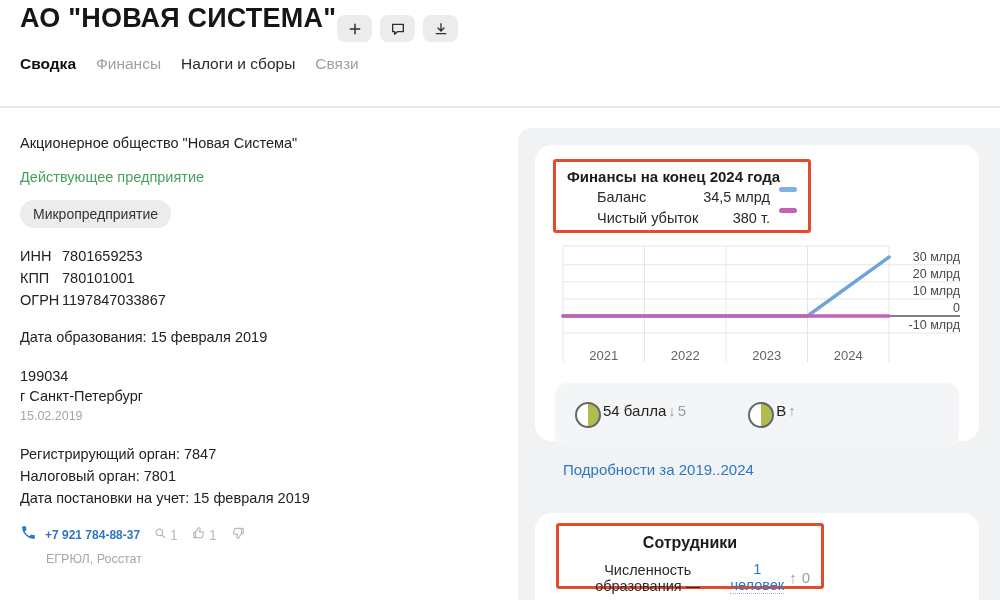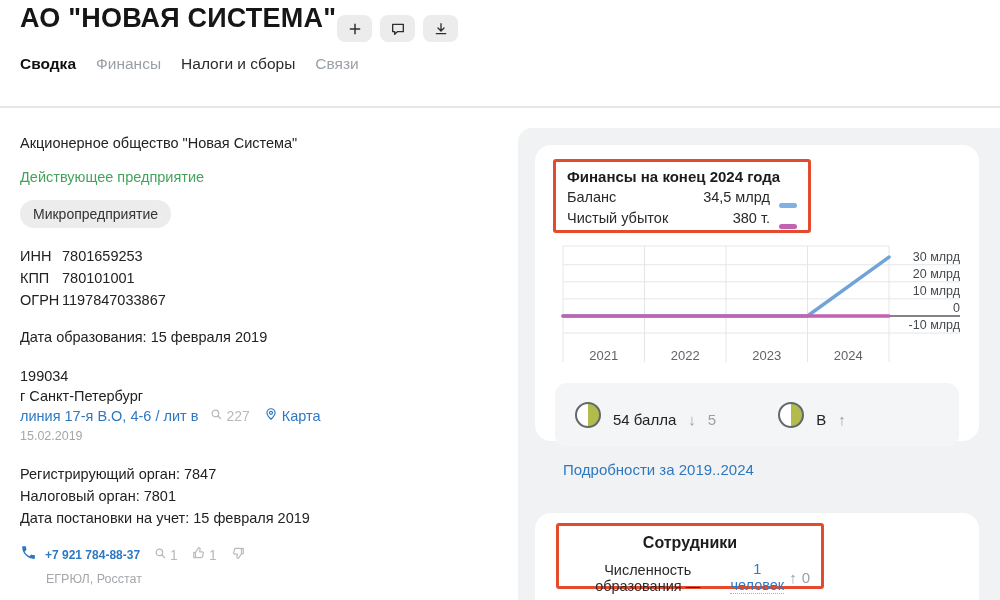--- a/index.html
+++ b/index.html
@@ -54,30 +54,30 @@
   .right-section {
     position: absolute; left: 518px; top: 128px; width: 482px; height: 472px;
     background: #f1f2f3; border-radius: 14px 0 0 0;
   }
   .card { position: absolute; background: #fff; border-radius: 16px; }
   .card-finance { left: 17px; top: 17px; width: 444px; height: 296px; }
   .card-employees { left: 17px; top: 385px; width: 444px; height: 200px; }
   .highlight-box { border: 3px solid #e44b2d; border-radius: 3px; position: absolute; }
   .finance-box { left: 18px; top: 14px; width: 258px; height: 74px; padding: 5px 11px; }
   .finance-box h3 { font-size: 15px; font-weight: 700; color: #1c1c1c; line-height: 20px; }
-  .metric-row { display: flex; align-items: flex-end; font-size: 14.5px; line-height: 21px; color: #2a2a2a; }
+  .metric-row { display: flex; align-items: flex-start; font-size: 14.5px; line-height: 21px; color: #2a2a2a; margin-left: 30px; }
   .metric-label { flex: 0 0 auto; }
   .metric-value { flex: 1; text-align: right; }
   .metric-dash { width: 18px; height: 5px; border-radius: 3px; margin-left: 9px; flex: 0 0 auto; }
   .chart-wrap { position: absolute; left: 20px; top: 95px; width: 410px; height: 135px; }
   .score-panel {
     position: absolute; left: 20px; top: 238px; width: 404px; height: 64px;
     background: #f4f5f6; border-radius: 12px; display: flex; align-items: center; padding-left: 20px; gap: 62px;
   }
-  .score { display: flex; align-items: flex-end; gap: 12px; font-size: 15px; color: #222; }
+  .score { display: flex; align-items: flex-start; gap: 2px; font-size: 15px; color: #222; }
   .gauge {
     width: 26px; height: 26px; border-radius: 50%;
     background: conic-gradient(#b3bb4d 0 50%, #ffffff 50% 100%);
     border: 2px solid #63686c;
   }
   .trend { color: #9aa0a6; font-size: 15px; }
   .details-link { position: absolute; left: 28px; top: 316px; font-size: 15px; }
   .employees-box { left: 21px; top: 10px; width: 268px; height: 66px; padding: 8px 11px; text-align: center; }
   .employees-box h3 { font-size: 16px; font-weight: 700; color: #1c1c1c; }
   .employees-row { margin-top: 9px; font-size: 14.5px; color: #2a2a2a; display: flex; align-items: center; gap: 5px; }
@@ -133,41 +133,20 @@
     <span>780101001</span>
     <span>ОГРН</span>
     <span>1197847033867</span>
   </div>
 
   <div class="formation-date">Дата образования: 15 февраля 2019</div>
 
   <div class="address-block">
     <div>199034</div>
     <div>г Санкт-Петербург</div>
-    <div class="addr-line">
-      <span class="link">линия 17-я В.О, 4-6 / лит в</span>
-      <span class="views-count">
-        <span>
-          <svg width="13" height="13" viewBox="0 0 24 24" fill="none" stroke="#b6babd" stroke-width="2.4" stroke-linecap="round">
-              <circle cx="10" cy="10" r="6"></circle>
-              <path d="m15 15 4.5 4.5"></path>
-            </svg>
-        </span>
-        <span>227</span>
-      </span>
-      <span class="link map-link">
-        <span>
-          <svg width="14" height="14" viewBox="0 0 24 24" fill="none" stroke="#2e78c2" stroke-width="2">
-              <path d="M12 21s-7-6.6-7-11a7 7 0 0 1 14 0c0 4.4-7 11-7 11z"></path>
-              <circle cx="12" cy="10" r="2.6"></circle>
-            </svg>
-        </span>
-        <span>Карта</span>
-      </span>
-    </div>
     <div class="gray-sm">15.02.2019</div>
   </div>
 
   <div class="organs-block">
     <div>Регистрирующий орган: 7847</div>
     <div>Налоговый орган: 7801</div>
     <div>Дата постановки на учет: 15 февраля 2019</div>
   </div>
 
   <div class="phone-row">

